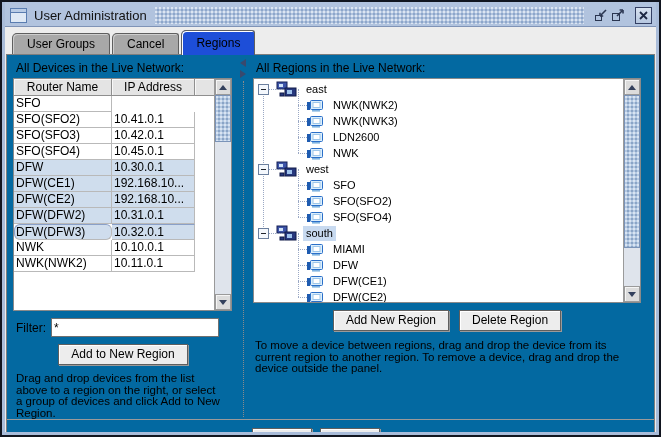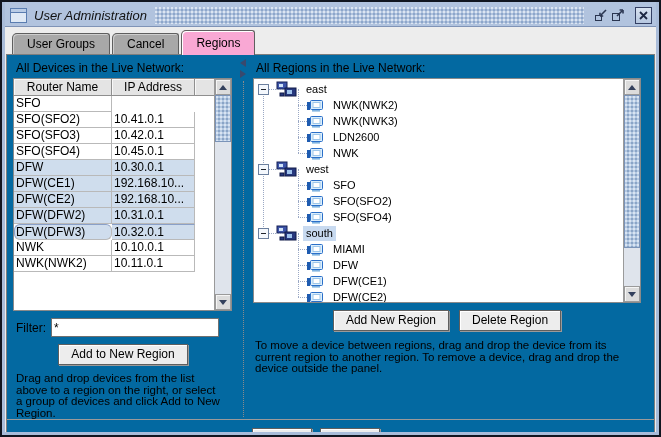--- a/index.html
+++ b/index.html
@@ -18,21 +18,21 @@
   .titlebar {
     height:25px; flex:0 0 25px;
     background:#b1c3de;
     border-top:2px solid #b1c3de;
     border-bottom:1px solid #7f93b6;
     display:flex; align-items:center;
     padding:0 4px 0 5px;
     font-size:13px; color:#111;
   }
   .titlebar .win-icon { width:17px; height:15px; margin-right:7px; flex:0 0 auto; }
-  .titlebar .title-text { white-space:nowrap; padding-right:8px;font-style:italic; }
+  .titlebar .title-text { white-space:nowrap; padding-right:8px; }
   .titlebar .texture {
     flex:1; height:17px; margin-right:8px;
     background-image:
       radial-gradient(circle at 1px 1px, #dde6f2 28%, transparent 32%),
       radial-gradient(circle at 3px 3px, #8da6ca 28%, transparent 32%);
     background-size:4px 4px;
   }
   .tb-btn { width:17px; height:17px; display:flex; align-items:center; justify-content:center; flex:0 0 auto; cursor:default; }
   .tb-btn.close { border:1px solid #333f63; background:linear-gradient(#d8e2f0,#b6c7e0); margin-left:9px; }
 
@@ -40,21 +40,21 @@
   .tabbar { flex:0 0 27px; display:flex; align-items:flex-end; padding-left:7px; background:#ededed; position:relative; z-index:2; }
   .tab {
     border:1px solid #5f5f5f; border-bottom:none;
     background:#a8a8a8; color:#000;
     height:21px; line-height:20px; font-size:12px;
     padding:0 14px; margin-right:2px;
     border-radius:5px 3px 0 0;
     box-shadow:inset 1px 1px 0 #cecece;
   }
   .tab.active {
-    background:#f9a8d4; height:25px; line-height:24px;
+    background:#1d4ed8; height:25px; line-height:24px;
     box-shadow:inset 1px 1px 0 #ffffff;
     margin-bottom:-1px;
   }
 
   
   .tabcontent {
     flex:0 0 344px;
     margin:0 1px;
     border:1px solid #7e7e7e;
     background:#0369a1;

